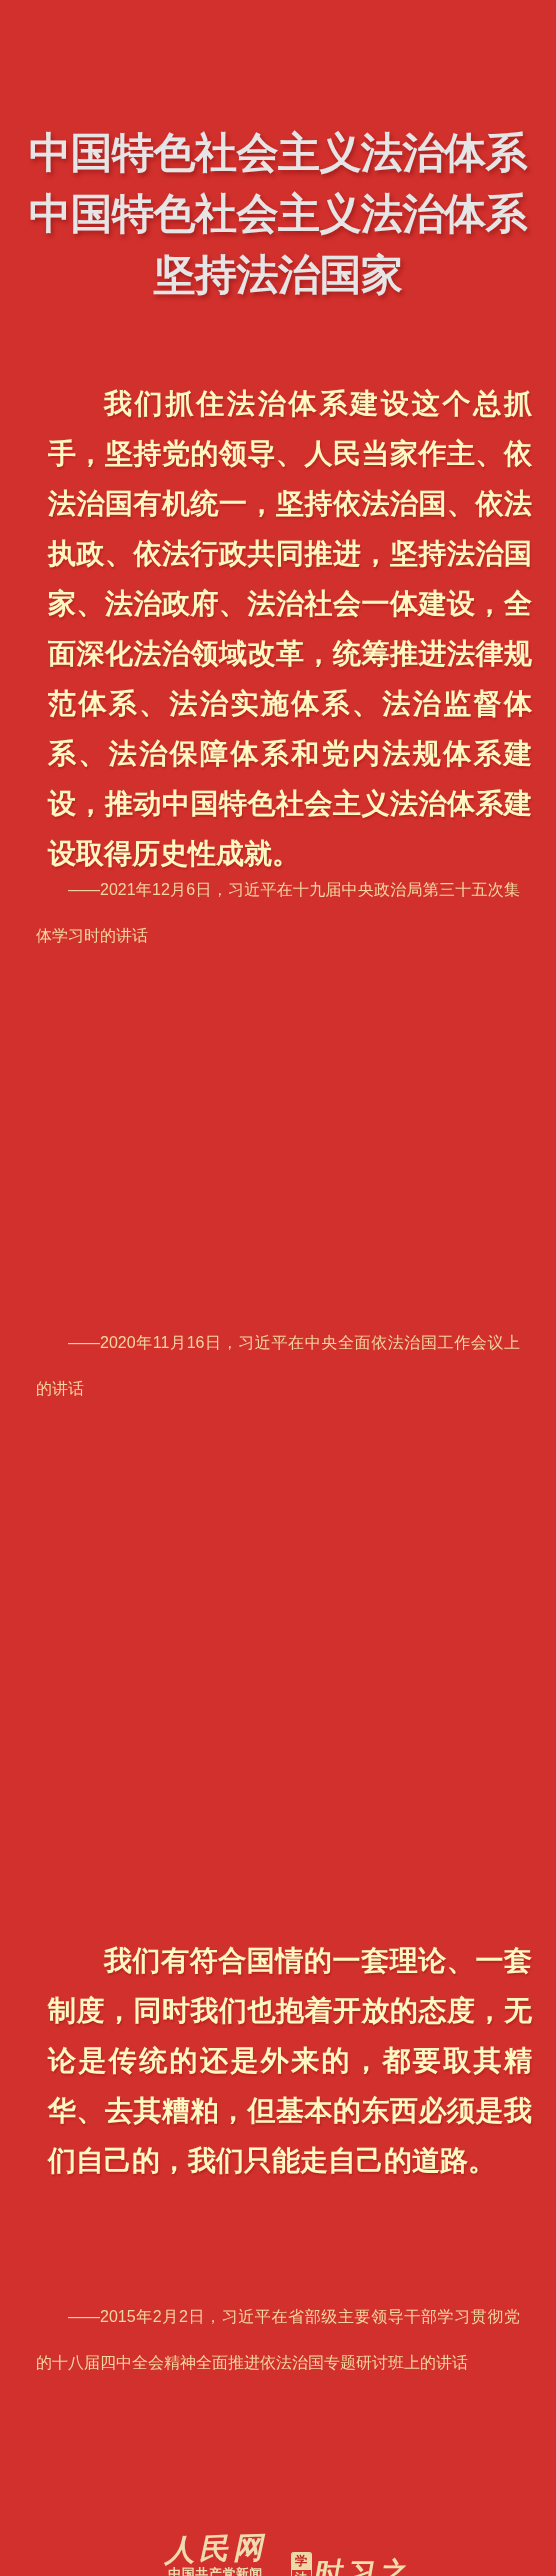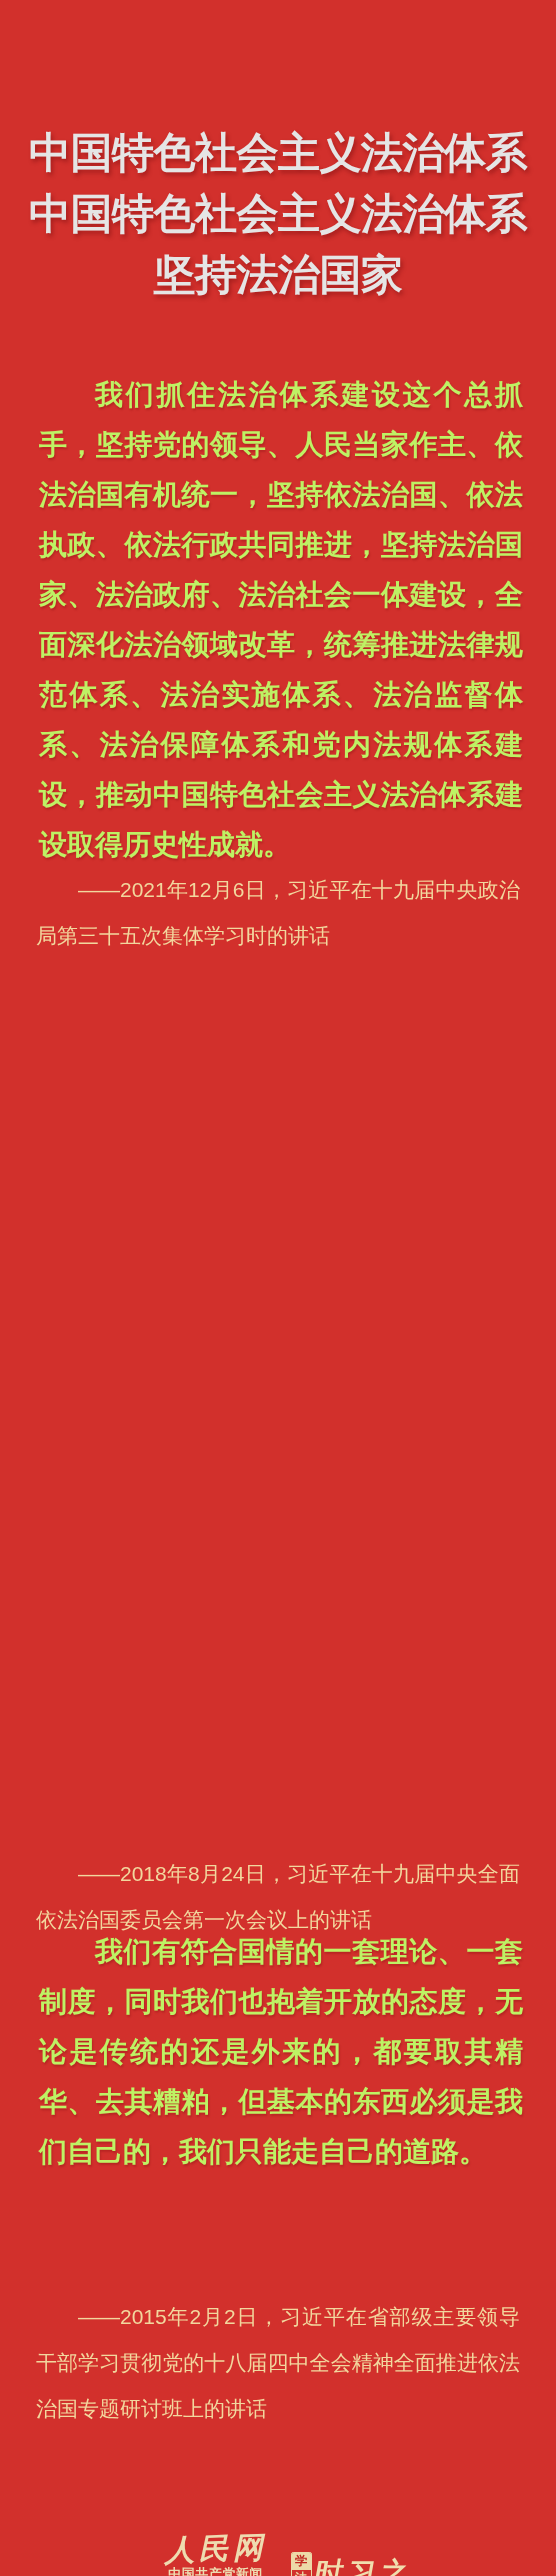--- a/index.html
+++ b/index.html
@@ -17,30 +17,30 @@
     text-align:center;
     font-family:"Liberation Serif", serif;
     font-weight:900;
     font-size:42px;line-height:61px;
     letter-spacing:-0.5px;
     color:#e5e5e5;
     text-shadow:2.1px 3.1px 4.6px rgba(110,8,10,.45);
   }
   
   .quote-text{
-    position:absolute;left:36px;width:484px;margin:3px;
+    position:absolute;left:36px;width:484px;margin:12px;
     font-size:28px;line-height:50px;font-weight:700;
-    color:#bef264;
+    color:#fef9c3;
     text-align:justify;text-align-last:left;
     text-indent:2em;
     text-shadow:1px 1.5px 2.1px rgba(110,8,10,.28);
   }
   .quote-source{
     position:absolute;left:36px;width:484px;margin:0;
-    font-size:21px;line-height:46px;font-weight:400;
+    font-size:16px;line-height:46px;font-weight:400;
     color:#f2d79e;
     text-align:justify;text-align-last:left;
     text-indent:2em;
   }
   .qt1{top:367px;}  .qs1{top:867px;}
   .qt2{top:1009px;} .qs2{top:1320px;}
   .qt3{top:1467px;} .qs3{top:1851px;}
   .qt4{top:1924px;} .qs4{top:2294px;}
   
   .waves{position:absolute;left:0;top:2574px;width:556px;height:165px;z-index:0;}
@@ -107,22 +107,22 @@
 
   <h1 class="title" style="margin:0;">
     <div>中国特色社会主义法治体系</div>
     <div>中国特色社会主义法治体系</div>
     <div>坚持法治国家</div>
   </h1>
 
   <p class="quote-text qt1">我们抓住法治体系建设这个总抓手，坚持党的领导、人民当家作主、依法治国有机统一，坚持依法治国、依法执政、依法行政共同推进，坚持法治国家、法治政府、法治社会一体建设，全面深化法治领域改革，统筹推进法律规范体系、法治实施体系、法治监督体系、法治保障体系和党内法规体系建设，推动中国特色社会主义法治体系建设取得历史性成就。</p>
   <p class="quote-source qs1">——2021年12月6日，习近平在十九届中央政治局第三十五次集体学习时的讲话</p>
 
+  <p class="quote-source qs2">——2020年11月16日，习近平在中央全面依法治国工作会议上的讲话</p>
 
-  <p class="quote-source qs3">——2018年8月24日，习近平在十九届中央全面依法治国委员会第一次会议上的讲话</p>
 
   <p class="quote-text qt4">我们有符合国情的一套理论、一套制度，同时我们也抱着开放的态度，无论是传统的还是外来的，都要取其精华、去其糟粕，但基本的东西必须是我们自己的，我们只能走自己的道路。</p>
   <p class="quote-source qs4">——2015年2月2日，习近平在省部级主要领导干部学习贯彻党的十八届四中全会精神全面推进依法治国专题研讨班上的讲话</p>
 
   <div class="people-block">
     <div class="people-brand">人民网</div>
     <div class="people-site">中国共产党新闻网</div>
 
   </div>
 

